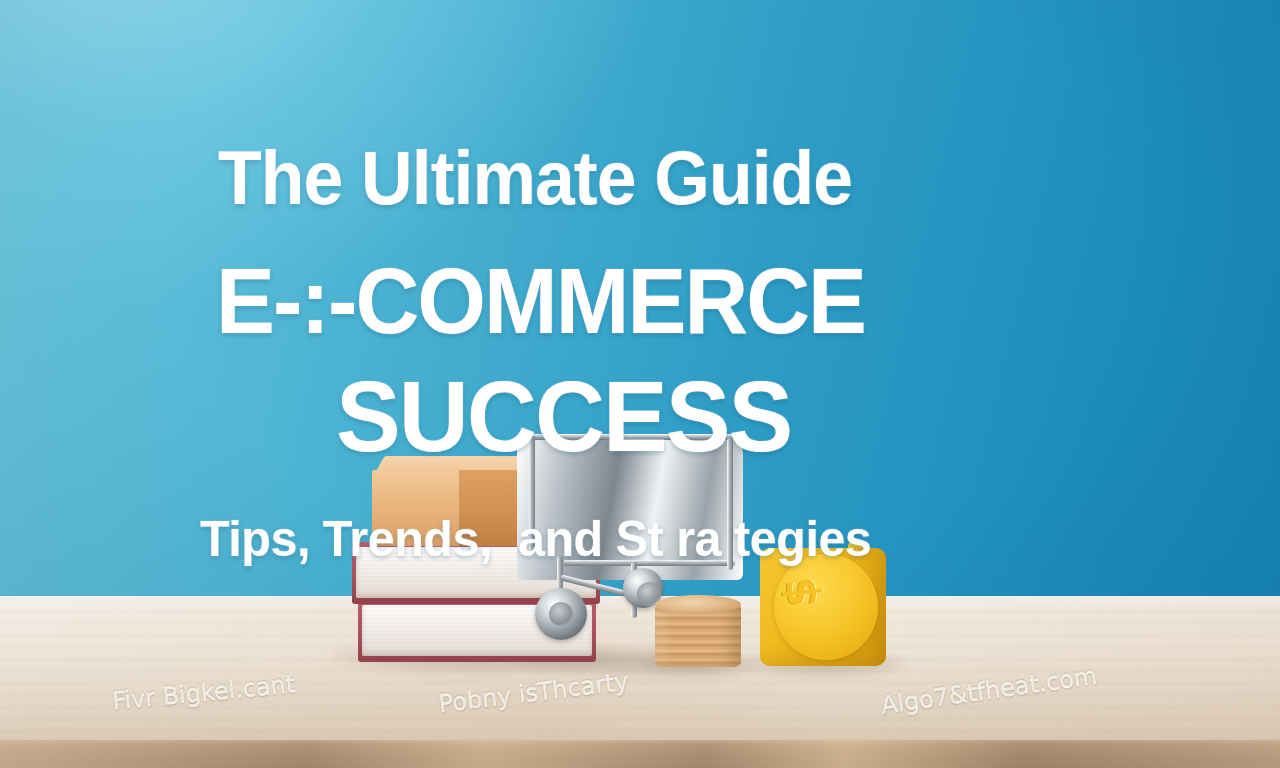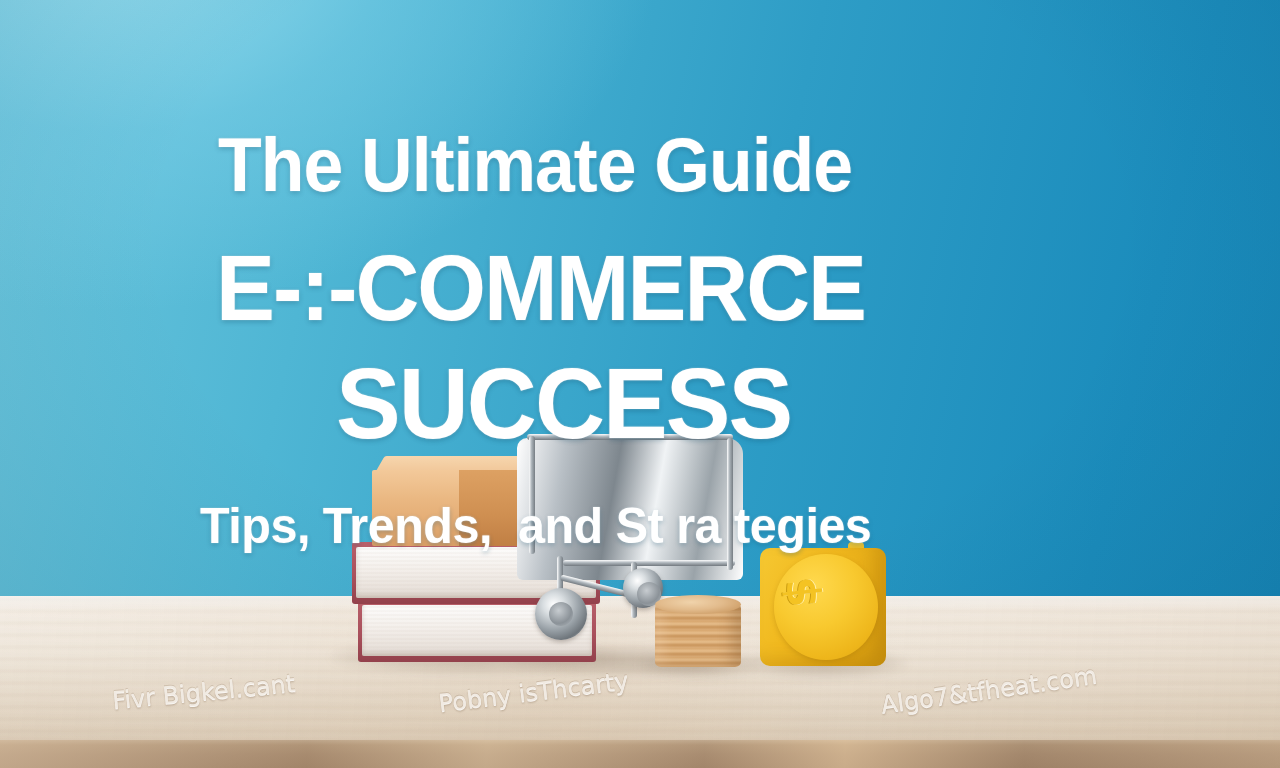--- a/index.html
+++ b/index.html
@@ -162,21 +162,21 @@
     transform:rotate(-96deg);
     text-shadow:0 1px 0 #fff0b0, 0 -1px 0 #c99b10;
     letter-spacing:-2px;
   }
   .ybox .nub{
     position:absolute;left:96px;top:-6px;width:16px;height:13px;border-radius:4px;
     background:linear-gradient(180deg,#f7ce3c,#e0a913);
   }
 
   
-  .headline{position:absolute;left:0;top:3px;width:1280px;height:606px;}
+  .headline{position:absolute;left:0;top:16px;width:1280px;height:606px;}
   .hl{
     position:absolute;
     color:#ffffff;
     font-family:"Liberation Sans", sans-serif;
     font-weight:bold;
     white-space:pre;
     text-shadow:0 2px 5px rgba(10,70,100,.30), 0 0 2px rgba(255,255,255,.5);
   }
   .hl-1{
     left:218px;top:122px;

